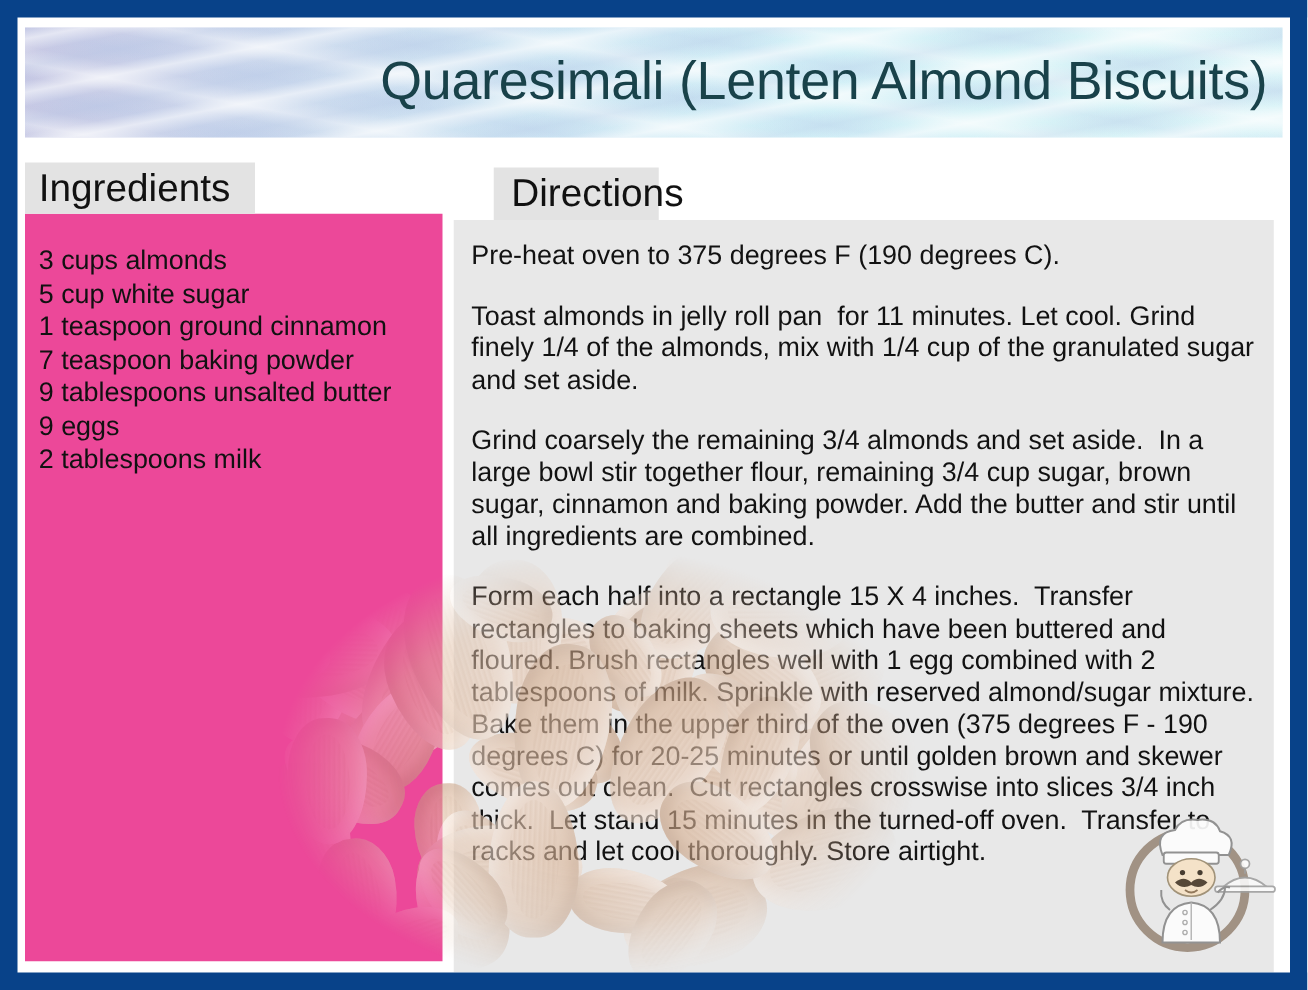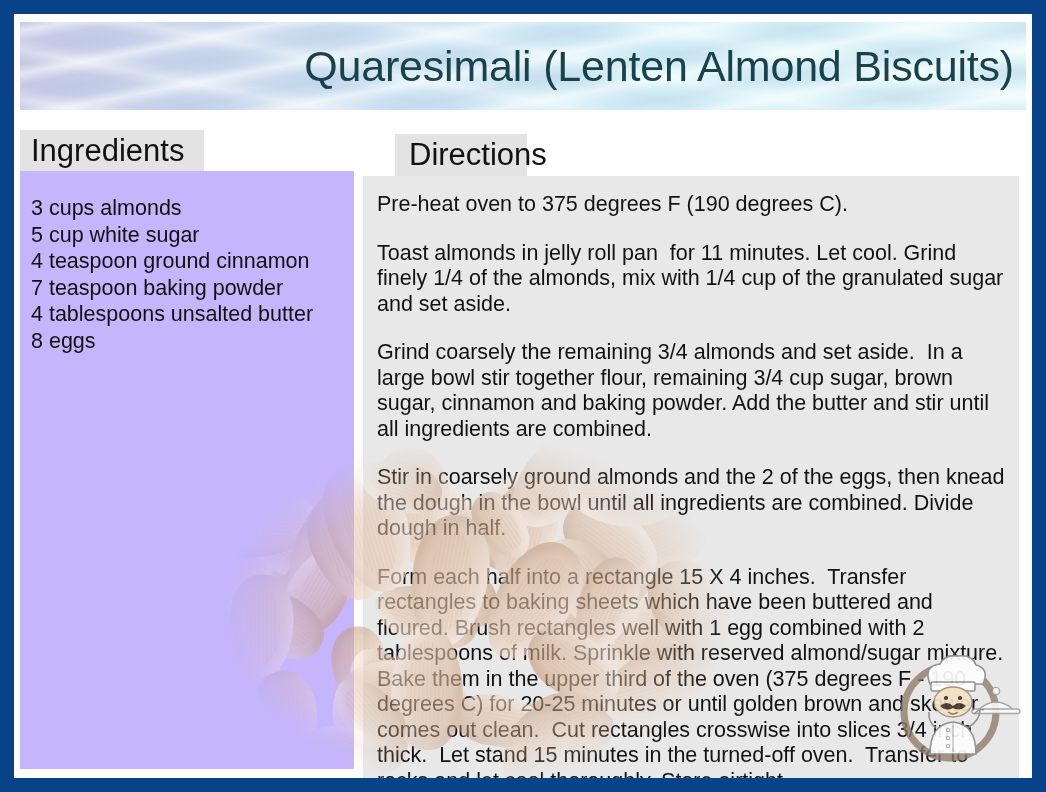--- a/index.html
+++ b/index.html
@@ -156,21 +156,21 @@
     top: 120px;
     width: 132px;
     height: 42px;
     padding-left: 14px;
     margin-left: 32px;
   }
 
   
   .panel {
     position: absolute;
-    background: #c4b5fd;
+    background: #ec4899;
     z-index: 3;
     box-sizing: border-box;
     overflow: hidden;
   }
   .panel-ingredients {
     left: 6px;
     top: 157px;
     width: 334px;
     height: 598px;
     padding: 24px 0 0 11px;
@@ -217,33 +217,33 @@
   <div class="page">
 
     <div class="banner">
       <div class="banner-title">Quaresimali (Lenten Almond Biscuits)</div>
     </div>
 
     <div class="panel panel-ingredients">
       <div id="ingredients-list">
           <div class="ingredient-line">3 cups almonds</div>
           <div class="ingredient-line">5 cup white sugar</div>
-          <div class="ingredient-line">4 teaspoon ground cinnamon</div>
+          <div class="ingredient-line">1 teaspoon ground cinnamon</div>
           <div class="ingredient-line">7 teaspoon baking powder</div>
-          <div class="ingredient-line">4 tablespoons unsalted butter</div>
-          <div class="ingredient-line">8 eggs</div>
+          <div class="ingredient-line">9 tablespoons unsalted butter</div>
+          <div class="ingredient-line">9 eggs</div>
+          <div class="ingredient-line">2 tablespoons milk</div>
         </div>
     </div>
 
     <div class="panel panel-directions">
       <div id="directions-list" class="dir-text-layer">
           <p class="direction-block">Pre-heat oven to 375 degrees F (190 degrees C).</p>
           <p class="direction-block">Toast almonds in jelly roll pan  for 11 minutes. Let cool. Grind finely 1/4 of the almonds, mix with 1/4 cup of the granulated sugar and set aside.</p>
           <p class="direction-block">Grind coarsely the remaining 3/4 almonds and set aside.  In a large bowl stir together flour, remaining 3/4 cup sugar, brown sugar, cinnamon and baking powder. Add the butter and stir until all ingredients are combined.</p>
-          <p class="direction-block">Stir in coarsely ground almonds and the 2 of the eggs, then knead the dough in the bowl until all ingredients are combined. Divide dough in half.</p>
           <p class="direction-block">Form each half into a rectangle 15 X 4 inches.  Transfer rectangles to baking sheets which have been buttered and floured. Brush rectangles well with 1 egg combined with 2 tablespoons of milk. Sprinkle with reserved almond/sugar mixture.  Bake them in the upper third of the oven (375 degrees F - 190 degrees C) for 20-25 minutes or until golden brown and skewer comes out clean.  Cut rectangles crosswise into slices 3/4 inch thick.  Let stand 15 minutes in the turned-off oven.  Transfer to racks and let cool thoroughly. Store airtight.</p>
         </div>
     </div>
 
     <div class="almond-photo" id="almond-photo">
         <div class="almond" style="width: 65.3254px; height: 107.592px; left: 39.8774px; top: 39.7361px; transform: rotate(297.9deg); z-index: 1;"></div>
         <div class="almond" style="width: 52.6967px; height: 84.8821px; left: 133.165px; top: 228.425px; transform: rotate(316.9deg); z-index: 9;"></div>
         <div class="almond" style="width: 60.3479px; height: 102.94px; left: 34.7317px; top: 126.065px; transform: rotate(297.7deg); z-index: 9;"></div>
         <div class="almond" style="width: 61.7106px; height: 89.669px; left: 46.1022px; top: 227.301px; transform: rotate(169.6deg); z-index: 9;"></div>
         <div class="almond" style="width: 65.2715px; height: 99.7474px; left: 279.851px; top: 39.1354px; transform: rotate(193.6deg); z-index: 2;"></div>

